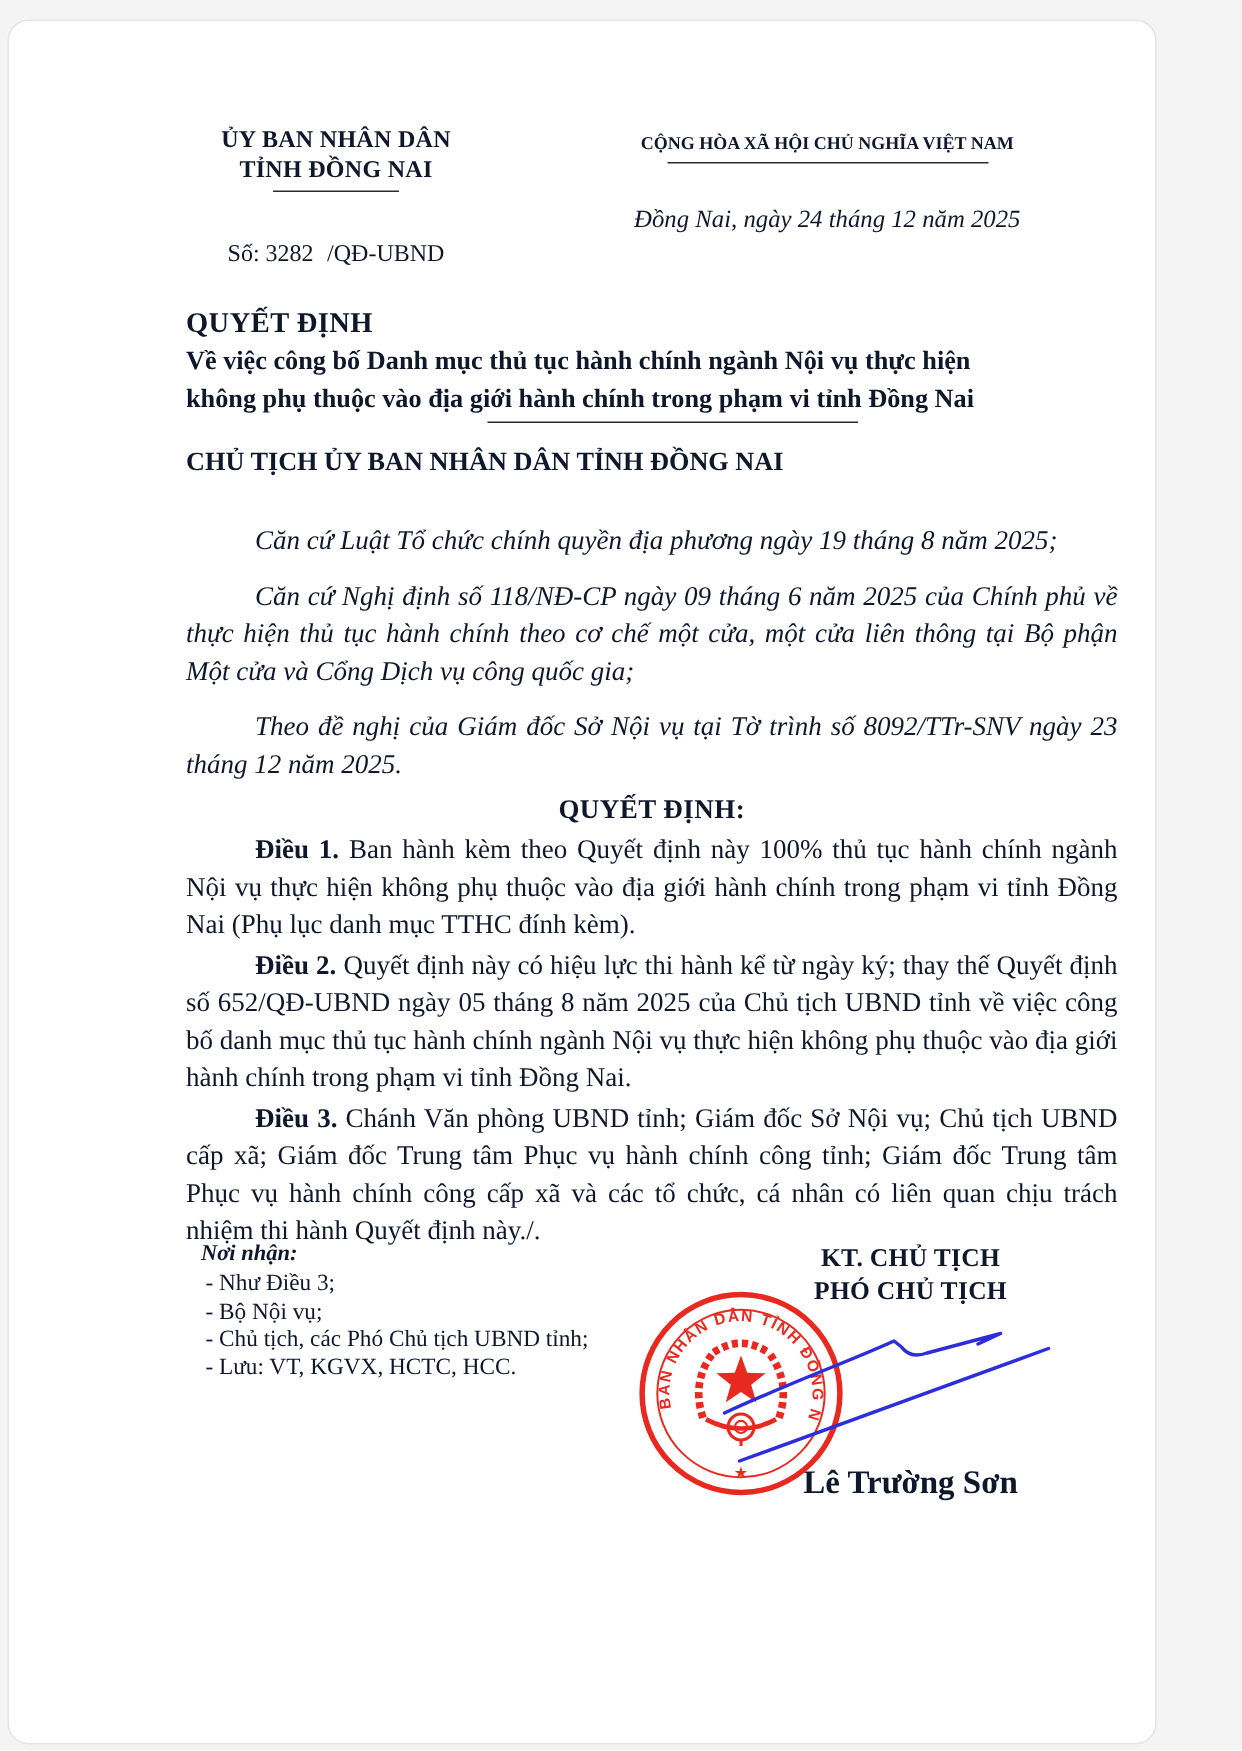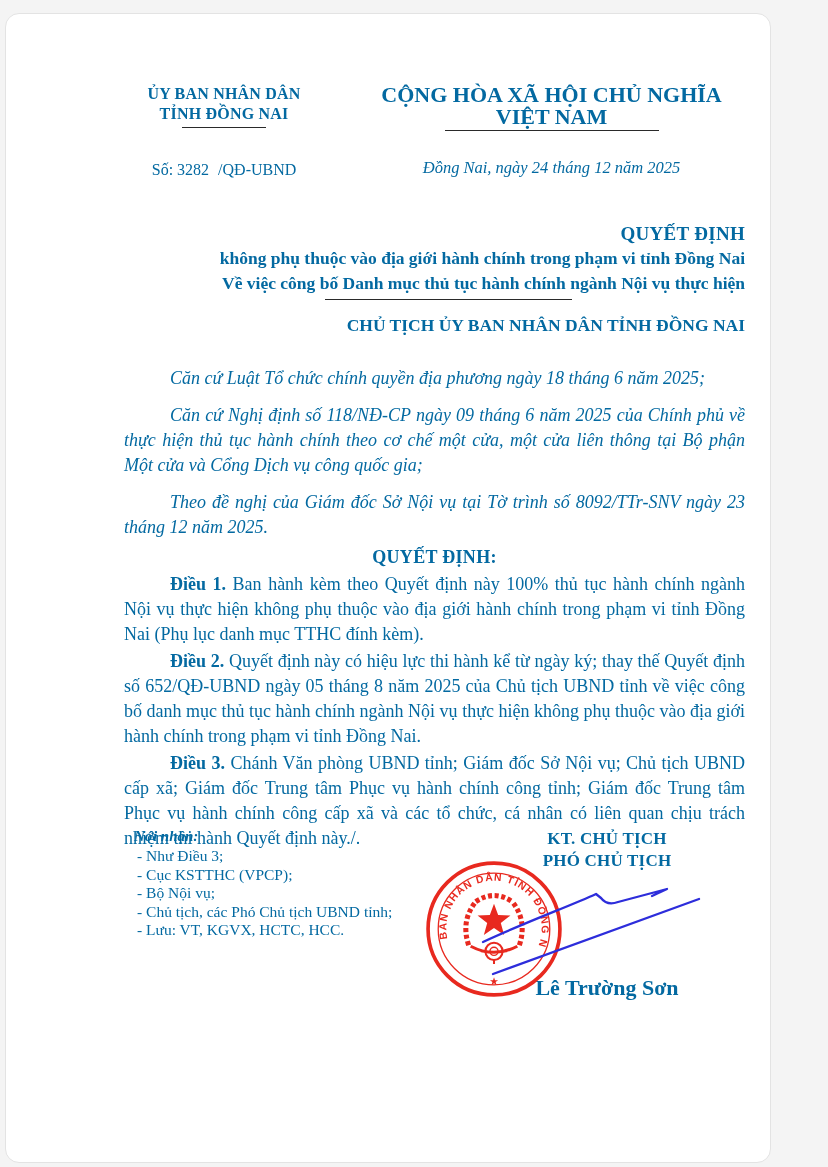--- a/index.html
+++ b/index.html
@@ -3,44 +3,44 @@
 <meta charset="utf-8">
 <style>
   html,body { margin:0; padding:0; }
   body {
     width:828px; height:1167px; overflow:hidden;
     background:#f4f4f4;
     font-family:"Liberation Serif", serif;
   }
   .page {
     position:relative; width:776px; height:1167px;
-    color:#0369a1; background:transparent;
+    color:#0f172a; background:transparent;
   }
   .page-card {
     position:absolute; left:5px; top:13px; right:5px; bottom:4px;
     background:#ffffff; border:1px solid #e3e3e3; border-radius:14px;
   }
   .content { position:absolute; left:0; top:0; width:828px; height:1167px; padding-top:84px; box-sizing:border-box; }
 
   
   .header { display:flex; justify-content:space-between; padding:0 78px 0 95px; }
   .h-left  { width:260px; text-align:center; }
   .h-right { width:400px; text-align:center; }
   .org-line { font-weight:bold; font-size:16px; line-height:20px; letter-spacing:.2px; }
-  .motto1 { font-weight:bold; font-size:22px; line-height:22px; }
+  .motto1 { font-weight:bold; font-size:12px; line-height:22px; }
   .motto2 { font-weight:bold; font-size:17px; line-height:22px; }
   .rule { border-top:1.6px solid #2a2a2a; height:0; }
   .org-rule { width:84px; margin:3px auto 0; }
   .motto-rule { width:214px; margin:2px auto 0; }
   .doc-no { margin-top:32px; font-size:16px; line-height:20px; }
   .doc-no .num { margin:0 9px 0 4px; }
   .dateline { margin-top:26px; font-style:italic; font-size:16.5px; line-height:22px; }
 
   
-  .title-block { margin-top:42px; text-align:right; padding:0 83px 0 124px; }
+  .title-block { margin-top:24px; text-align:left; padding:0 83px 0 124px; }
   .decision-title { font-weight:bold; font-size:19px; line-height:24px; letter-spacing:.3px; }
   .subject { font-weight:bold; font-size:17.5px; line-height:25px; }
   .title-rule { width:247px; margin:3px auto 0; transform:translateX(14px); border-top-width:1.8px; }
   .authority { margin-top:13px; font-weight:bold; font-size:17.5px; line-height:25px; }
 
   
   .body { margin-top:28px; padding:0 83px 0 124px; }
   .body p { margin:12px 0 0; font-size:18px; line-height:25px; text-align:justify; text-indent:46px; }
   .body p.first { margin-top:0; }
   .preamble { font-style:italic; }
@@ -80,45 +80,44 @@
       </div>
       <div class="h-right">
         <div class="motto1">CỘNG HÒA XÃ HỘI CHỦ NGHĨA VIỆT NAM</div>
         <div class="rule motto-rule"></div>
         <div class="dateline">Đồng Nai, ngày 24 tháng 12 năm 2025</div>
       </div>
     </div>
 
     <div class="title-block">
       <div class="decision-title">QUYẾT ĐỊNH</div>
+      <div class="subject">Về việc công bố Danh mục thủ tục hành chính ngành Nội vụ thực hiện</div>
       <div class="subject">không phụ thuộc vào địa giới hành chính trong phạm vi tỉnh Đồng Nai</div>
-      <div class="subject">Về việc công bố Danh mục thủ tục hành chính ngành Nội vụ thực hiện</div>
       <div class="rule title-rule"></div>
       <div class="authority">CHỦ TỊCH ỦY BAN NHÂN DÂN TỈNH ĐỒNG NAI</div>
     </div>
 
     <div class="body">
-      <p class="preamble first">Căn cứ Luật Tổ chức chính quyền địa phương ngày 18 tháng 6 năm 2025;</p>
+      <p class="preamble first">Căn cứ Luật Tổ chức chính quyền địa phương ngày 19 tháng 8 năm 2025;</p>
       <p class="preamble">Căn cứ Nghị định số 118/NĐ-CP ngày 09 tháng 6 năm 2025 của Chính phủ về thực hiện thủ tục hành chính theo cơ chế một cửa, một cửa liên thông tại Bộ phận Một cửa và Cổng Dịch vụ công quốc gia;</p>
       <p class="preamble">Theo đề nghị của Giám đốc Sở Nội vụ tại Tờ trình số 8092/TTr-SNV ngày 23 tháng 12 năm 2025.</p>
 
       <div class="res-heading">QUYẾT ĐỊNH:</div>
 
       <p class="article"><span class="lead">Điều 1.</span><span> Ban hành kèm theo Quyết định này 100% thủ tục hành chính ngành Nội vụ thực hiện không phụ thuộc vào địa giới hành chính trong phạm vi tỉnh Đồng Nai </span><span class="tail">(Phụ lục danh mục TTHC đính kèm).</span></p>
       <p class="article"><span class="lead">Điều 2.</span><span> Quyết định này có hiệu lực thi hành kể từ ngày ký; thay thế Quyết định số 652/QĐ-UBND ngày 05 tháng 8 năm 2025 của Chủ tịch UBND tỉnh về việc công bố danh mục thủ tục hành chính ngành Nội vụ thực hiện không phụ thuộc vào địa giới hành chính trong phạm vi tỉnh Đồng Nai.</span></p>
       <p class="article"><span class="lead">Điều 3.</span><span> Chánh Văn phòng UBND tỉnh; Giám đốc Sở Nội vụ; Chủ tịch UBND cấp xã; Giám đốc Trung tâm Phục vụ hành chính công tỉnh; Giám đốc Trung tâm Phục vụ hành chính công cấp xã và các tổ chức, cá nhân có liên quan chịu trách nhiệm thi hành Quyết định này./.</span></p>
     </div>
 
     <div class="footer">
 
       <div class="recipients">
         <div class="rec-heading">Nơi nhận:</div>
         <ul>
           <li>- Như Điều 3;</li>
-          <li>- Cục KSTTHC (VPCP);</li>
           <li>- Bộ Nội vụ;</li>
           <li>- Chủ tịch, các Phó Chủ tịch UBND tỉnh;</li>
           <li>- Lưu: VT, KGVX, HCTC, HCC.</li>
         </ul>
       </div>
 
       <div class="signer">
         <div class="kt">KT. CHỦ TỊCH</div>
         <div class="pos">PHÓ CHỦ TỊCH</div>
         <div class="name">Lê Trường Sơn</div>

